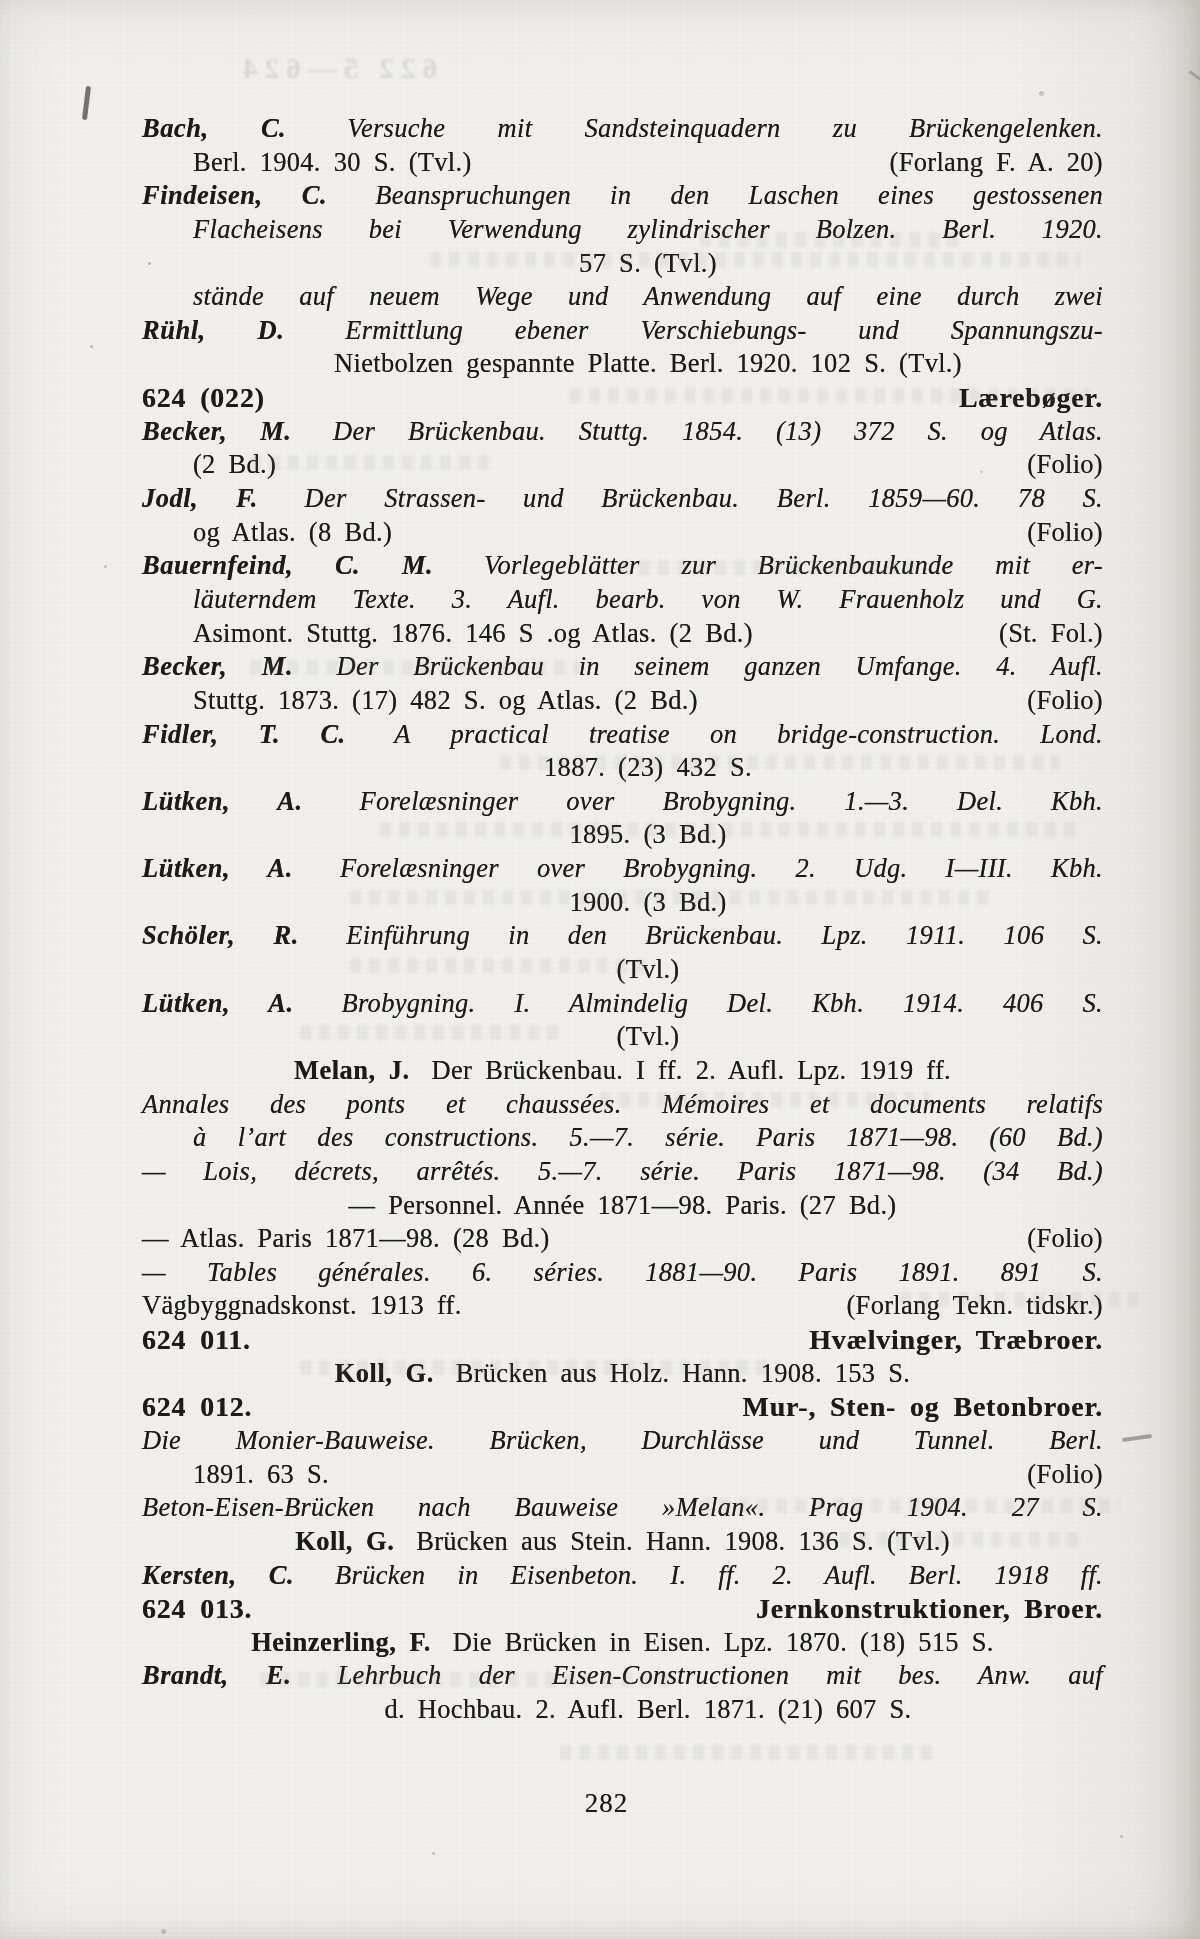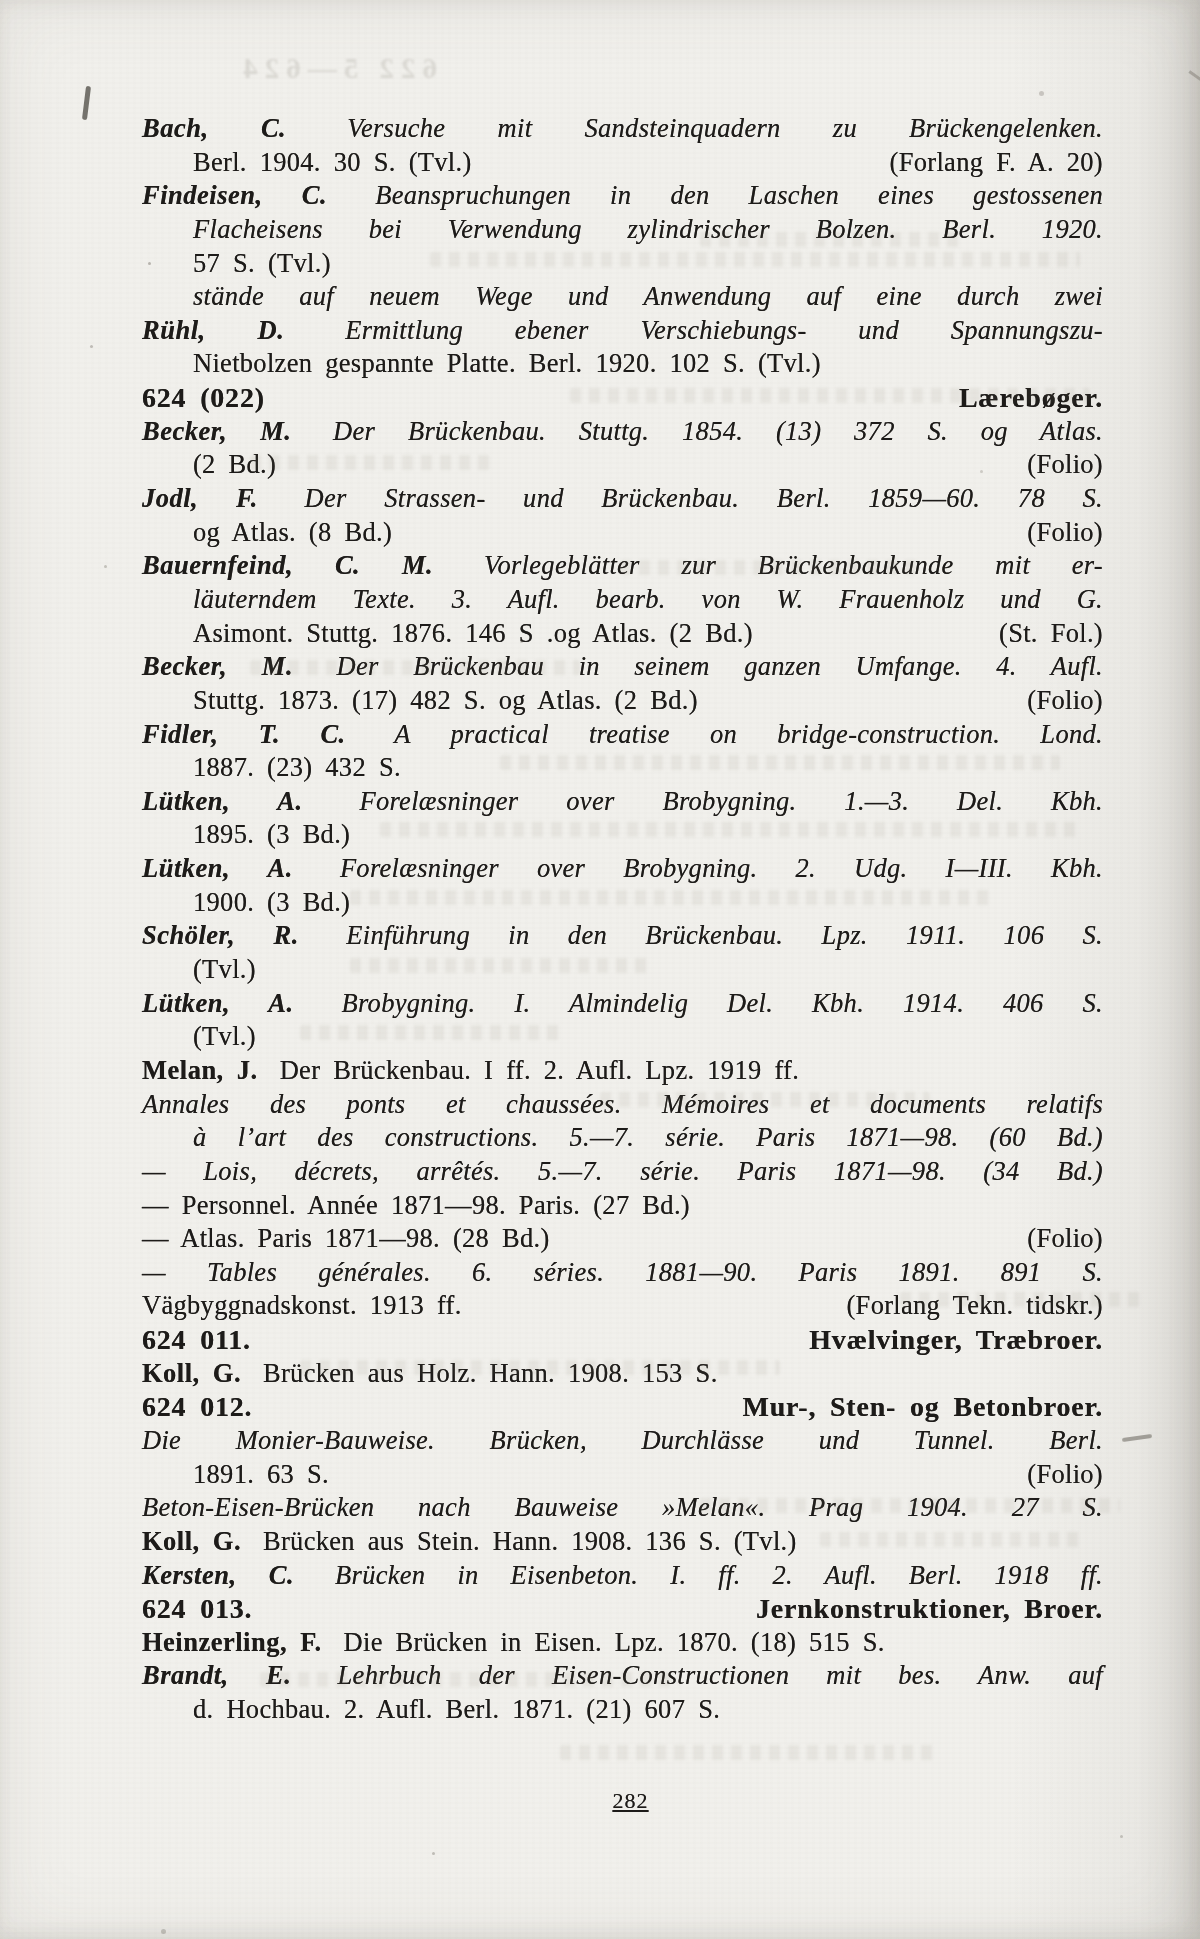--- a/index.html
+++ b/index.html
@@ -15,33 +15,33 @@
   }
   .vignette{position:absolute;inset:0;pointer-events:none;
     box-shadow:inset 0 0 70px rgba(95,90,80,0.10), inset -10px 0 22px rgba(95,90,80,0.10), inset 0 -6px 16px rgba(95,90,80,0.05);}
   
   .textblock{
     position:absolute;left:142px;top:112px;width:961px;
     font-size:26.5px;line-height:33.65px;
     letter-spacing:0.3px;word-spacing:6px;
     text-shadow:0 0 0.4px rgba(25,23,20,0.75);
   }
-  .line{height:33.65px;overflow:visible;white-space:nowrap;text-align:left;}
+  .line{height:33.65px;overflow:visible;white-space:nowrap;text-align:center;}
   .line.j{white-space:normal;text-align:justify;text-align-last:justify;font-style:italic;}
   .line.ind{padding-left:51px;}
   .line.split{display:flex;justify-content:space-between;white-space:nowrap;}
   .b{font-weight:700;letter-spacing:0.5px;}
   .lpart .b{padding-right:9px;}
   .rpart .b{padding-right:0;}
   .line.head{font-size:28px;}
   .line.head .b{letter-spacing:0.8px;}
   
   .pageno{
-    position:absolute;left:150px;top:1788px;width:961px;text-align:center;
-    font-size:22px;letter-spacing:1px;text-shadow:0 0 0.4px rgba(25,23,20,0.7);text-decoration:underline;
+    position:absolute;left:126px;top:1788px;width:961px;text-align:center;
+    font-size:27px;letter-spacing:1px;text-shadow:0 0 0.4px rgba(25,23,20,0.7);
   }
   
   .ghost-header{
     position:absolute;left:137px;top:52px;width:300px;
     font-size:29px;font-weight:700;letter-spacing:7px;
     color:rgba(105,100,88,0.16);transform:scaleX(-1);
     filter:blur(0.8px);
   }
   .smg{position:absolute;height:15px;border-radius:3px;pointer-events:none;
     background:repeating-linear-gradient(90deg, rgba(122,116,100,0.17) 0 11px, rgba(122,116,100,0) 11px 19px);

